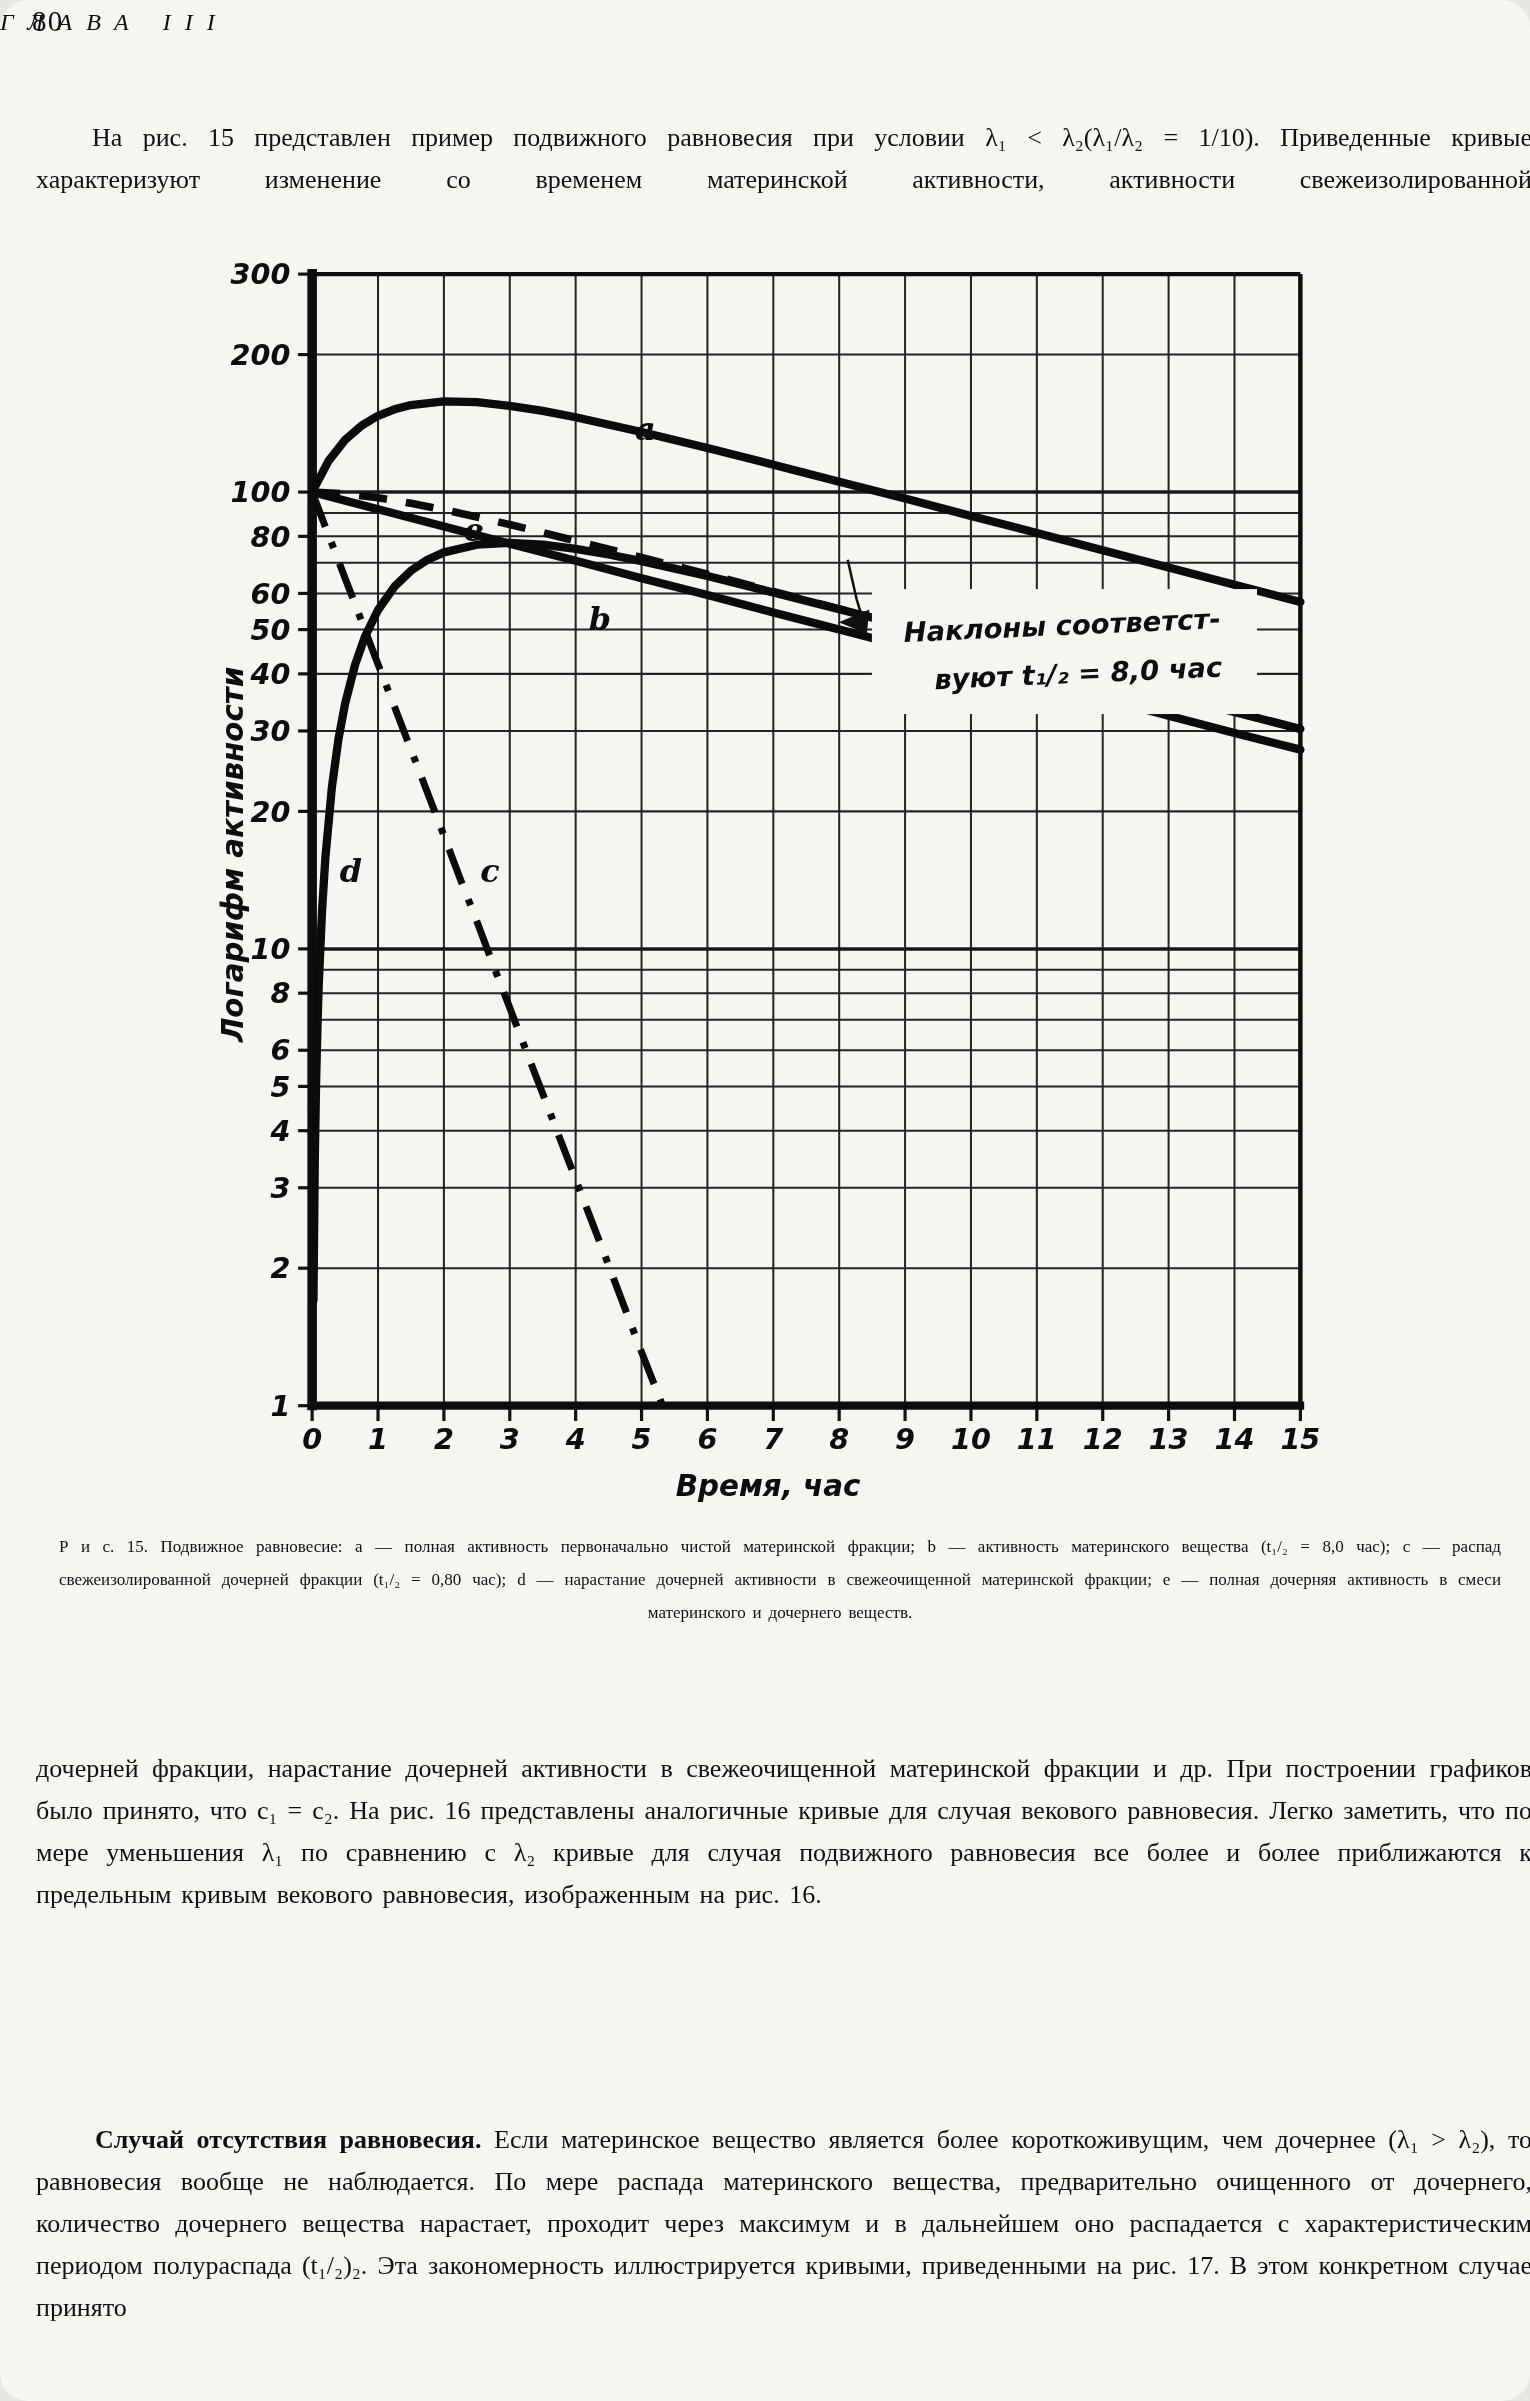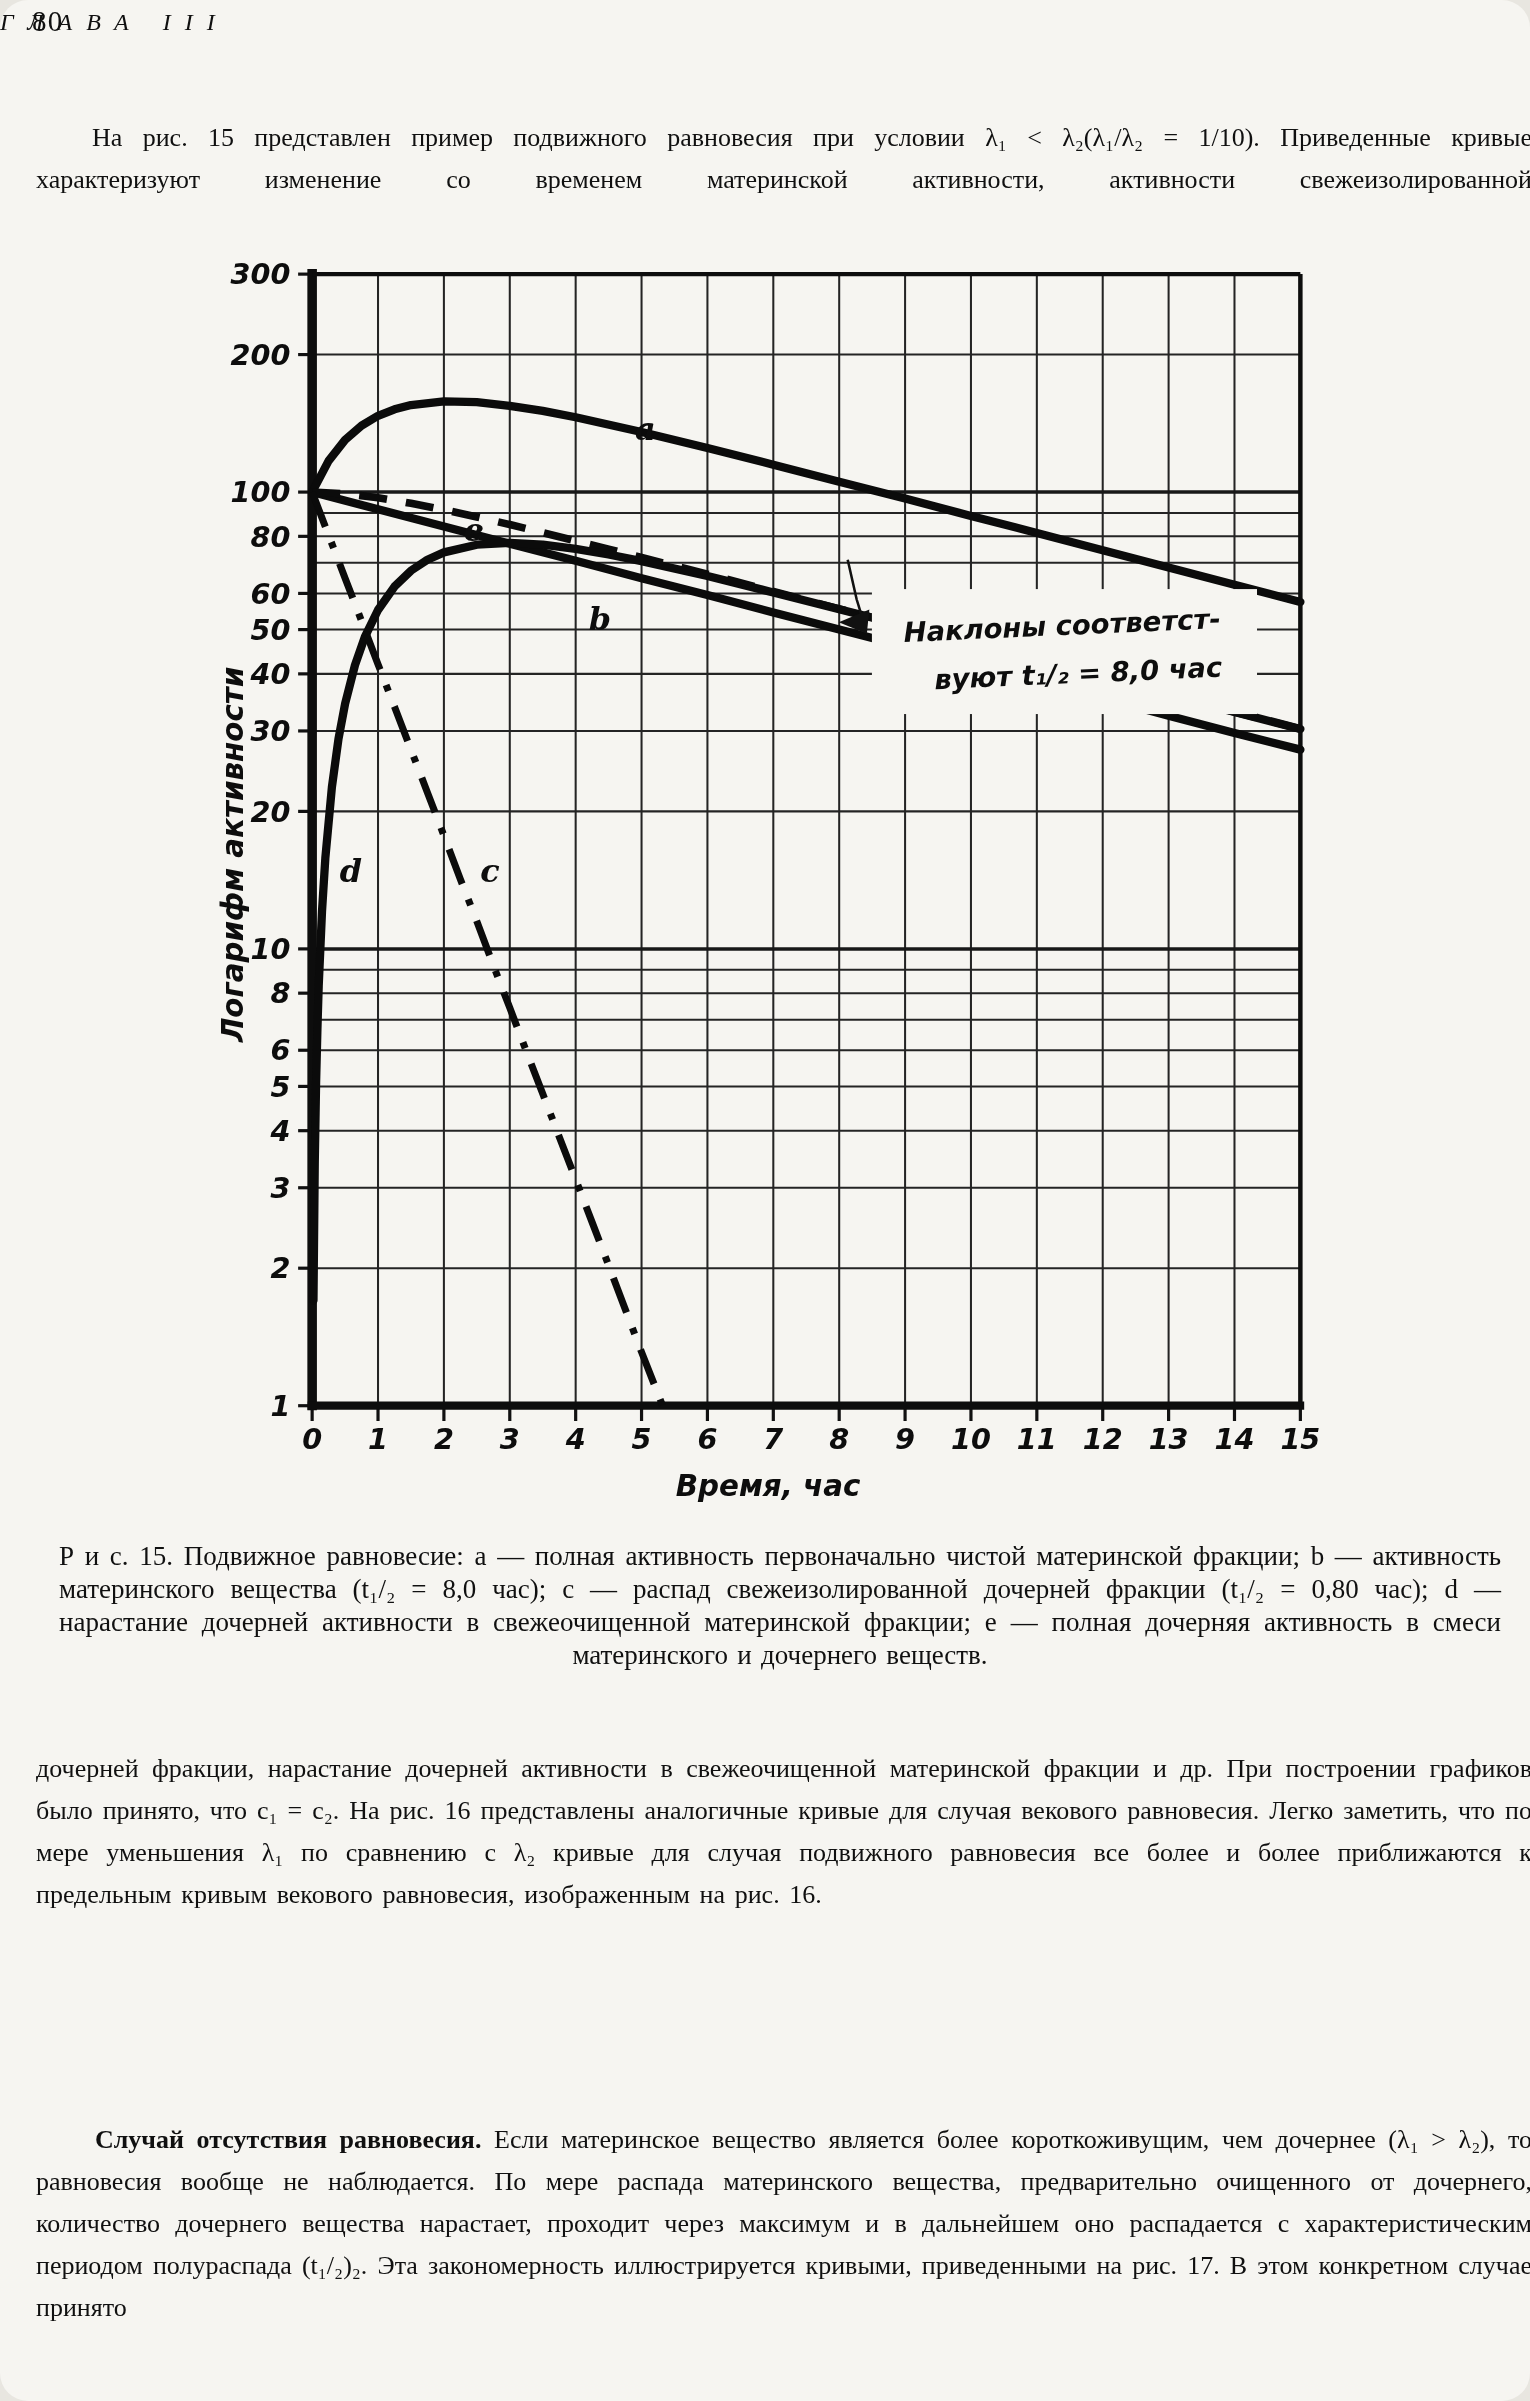--- a/index.html
+++ b/index.html
@@ -22,21 +22,21 @@
     position:absolute; left:36px; width:1496px;
     font-size:26px; line-height:42px; word-spacing:3.2px;
     text-align:justify;
   }
   #para1{ top:91px; text-indent:56px; text-align-last:justify; }
   #para2{ top:1722px; }
   #para3{ top:2093px; text-indent:59px; }
   #para3 b{ font-weight:700; }
   .caption{
     position:absolute; left:59px; top:1513px; width:1442px;
-    font-size:27px; line-height:33px; word-spacing:2.6px;
+    font-size:17px; line-height:33px; word-spacing:2.6px;
     text-align:justify; text-align-last:center;
   }
   #chart-svg{ position:absolute; left:191px; top:242px; width:1154px; height:1282px; }
 
   
   .grid-v, .grid-h{ stroke:#242424; stroke-width:3.2; }
   .grid-major{ stroke:#181818; stroke-width:5.5; }
   .tick{ stroke:#111; stroke-width:5; }
   .frame{ stroke:#0d0d0d; }
   .curve-solid   { fill:none; stroke:#0b0b0b; stroke-width:13; stroke-linejoin:round; stroke-linecap:round; }

